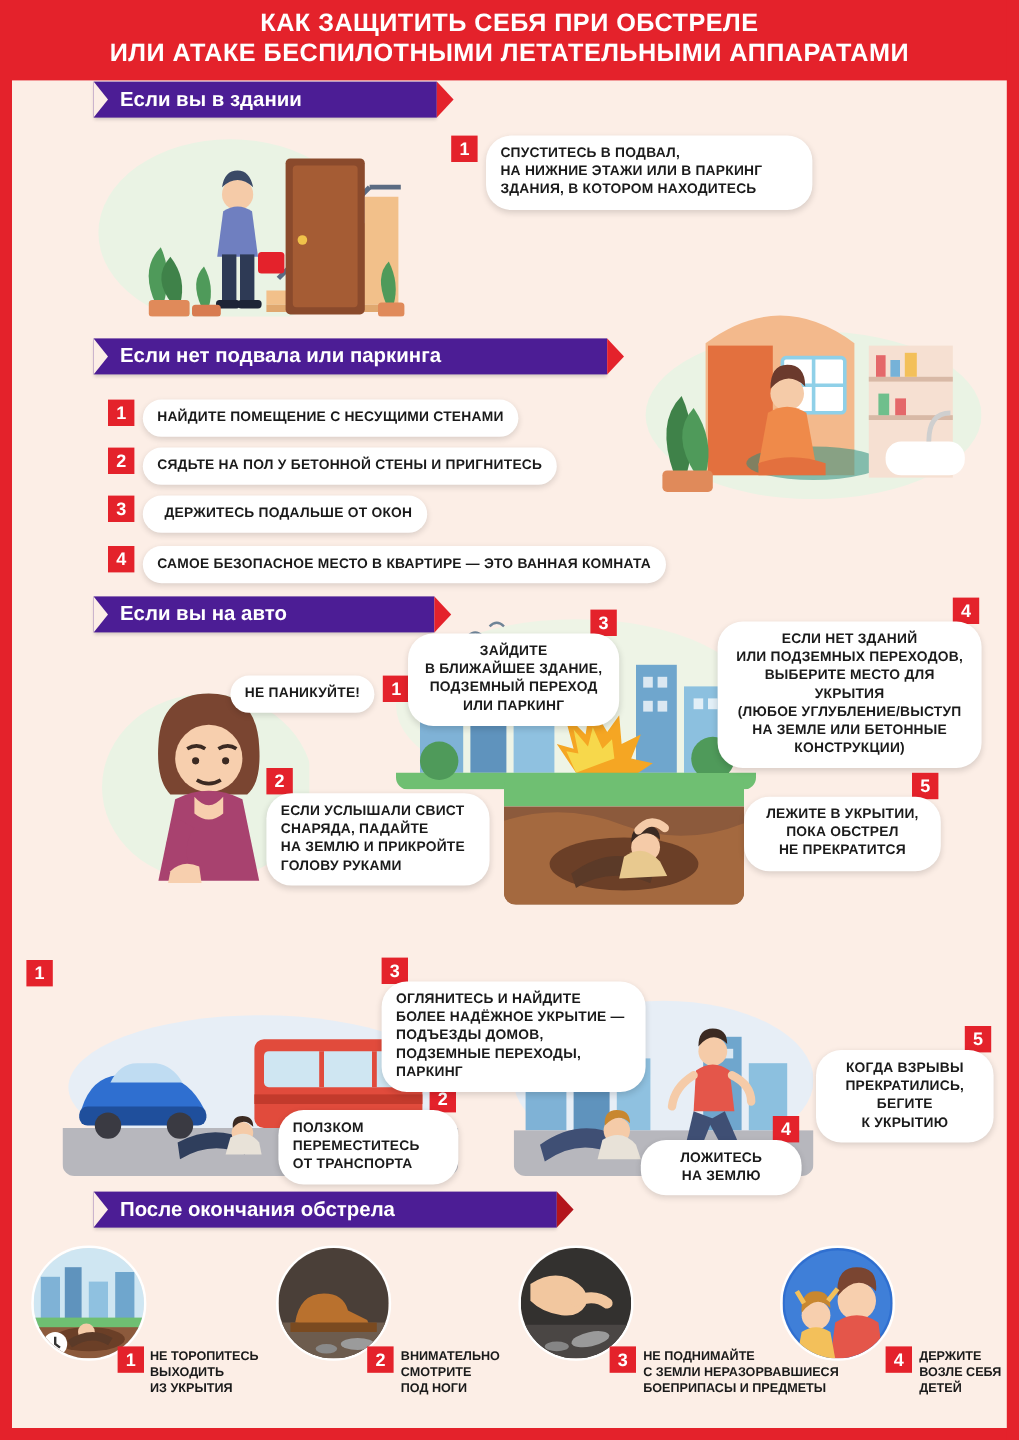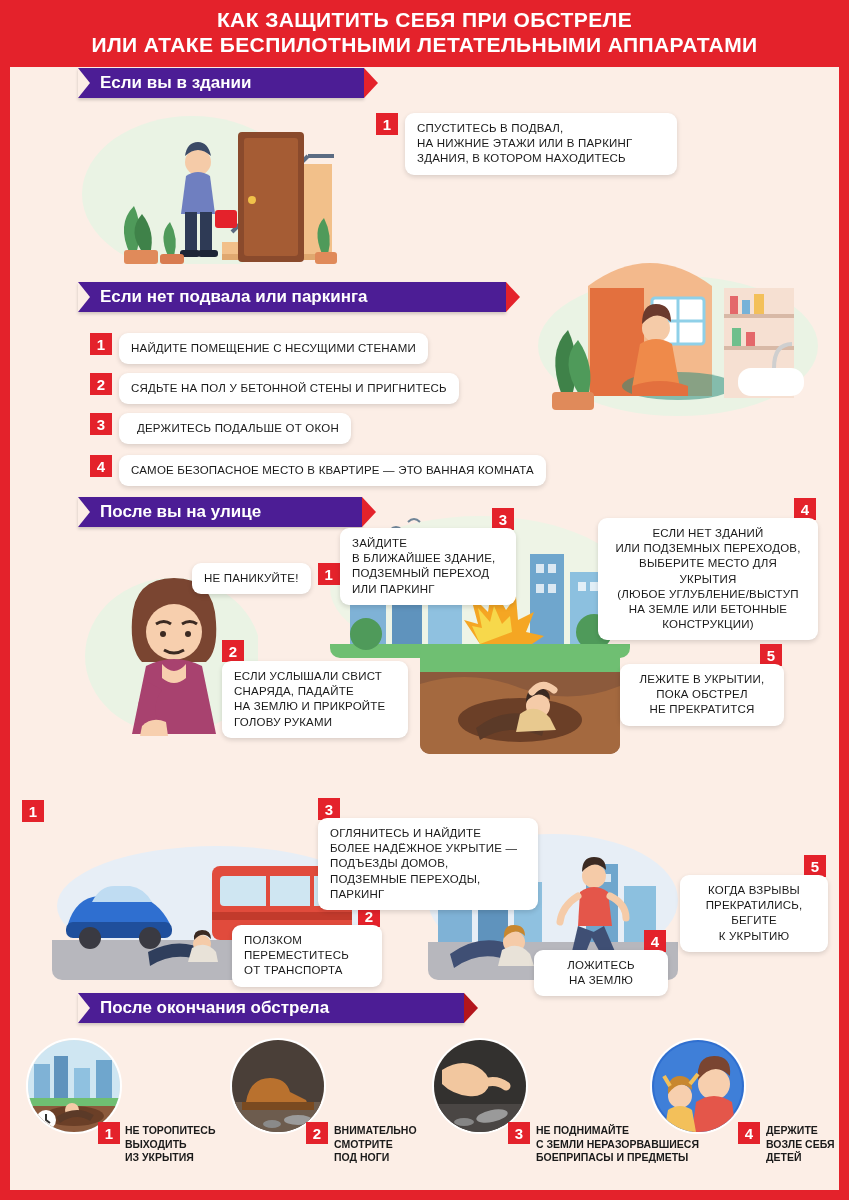--- a/index.html
+++ b/index.html
@@ -59,25 +59,25 @@
   
   .num{
     width:22px;height:22px;
     background:#e4222b;color:#fff;
     font-size:15px;font-weight:bold;
     display:flex;align-items:center;justify-content:center;
     flex:0 0 auto;
   }
   .bubble{
     background:#fff;
-    border-radius:9px;
+    border-radius:21px;
     box-shadow:0 2px 5px rgba(0,0,0,.14);
     padding:8px 12px;
     font-size:11.5px;
-    font-weight:normal;
+    font-weight:bold;
     line-height:1.32;
     letter-spacing:.2px;
     text-transform:uppercase;
   }
   .row{display:flex;align-items:flex-start;gap:7px;}
   .abs{position:absolute;}
 
   
   .ill{position:absolute;border-radius:10px;overflow:hidden;}
 
@@ -201,21 +201,21 @@
     <div class="num">3</div>
     <div class="bubble" style="white-space:pre-line;padding-left:18px;">ДЕРЖИТЕСЬ ПОДАЛЬШЕ ОТ ОКОН</div>
   </div>
   <div class="abs row" style="left:90px;top:455px;">
     <div class="num">4</div>
     <div class="bubble" style="white-space:pre-line;">САМОЕ БЕЗОПАСНОЕ МЕСТО В КВАРТИРЕ — ЭТО ВАННАЯ КОМНАТА</div>
   </div>
 
   <div class="banner" style="left:78px;top:497px;width:228px;">
     <span class="notch"></span>
-    <span>После вы на улице</span>
+    <span>Если вы на авто</span>
   </div>
 
   <div class="ill" style="left:330px;top:508px;width:300px;height:150px;">
     <svg width="300" height="150" viewBox="0 0 300 150">
       <ellipse cx="150" cy="80" rx="150" ry="72" fill="#eef4e6"></ellipse>
       <rect x="20" y="58" width="36" height="78" fill="#7fb2d6"></rect>
       <rect x="62" y="40" width="30" height="96" fill="#5f93bd"></rect>
       <rect x="98" y="68" width="34" height="68" fill="#8fc1e0"></rect>
       <rect x="200" y="46" width="34" height="90" fill="#6fa6cd"></rect>
       <rect x="240" y="64" width="36" height="72" fill="#8cc0df"></rect>
@@ -286,21 +286,21 @@
   <div class="abs" style="left:222px;top:640px;">
     <div class="num">2</div>
     <div class="bubble" style="white-space:pre-line;width:162px;margin-top:-1px;">ЕСЛИ УСЛЫШАЛИ СВИСТ
 СНАРЯДА, ПАДАЙТЕ
 НА ЗЕМЛЮ И ПРИКРОЙТЕ
 ГОЛОВУ РУКАМИ</div>
   </div>
 
   <div class="abs" style="left:340px;top:508px;">
     <div class="num" style="margin-left:152px;">3</div>
-    <div class="bubble" style="white-space:pre-line;width:152px;text-align:left;margin-top:-2px;">ЗАЙДИТЕ
+    <div class="bubble" style="white-space:pre-line;width:152px;text-align:center;margin-top:-2px;">ЗАЙДИТЕ
 В БЛИЖАЙШЕЕ ЗДАНИЕ,
 ПОДЗЕМНЫЙ ПЕРЕХОД
 ИЛИ ПАРКИНГ</div>
   </div>
 
   <div class="abs" style="left:598px;top:498px;">
     <div class="num" style="margin-left:196px;">4</div>
     <div class="bubble" style="white-space:pre-line;width:196px;text-align:center;margin-top:-2px;">ЕСЛИ НЕТ ЗДАНИЙ
 ИЛИ ПОДЗЕМНЫХ ПЕРЕХОДОВ,
 ВЫБЕРИТЕ МЕСТО ДЛЯ УКРЫТИЯ

